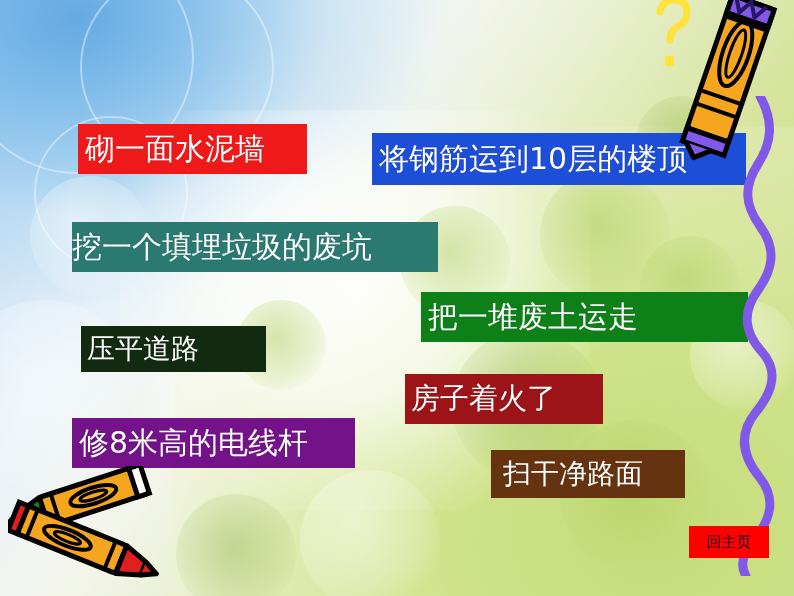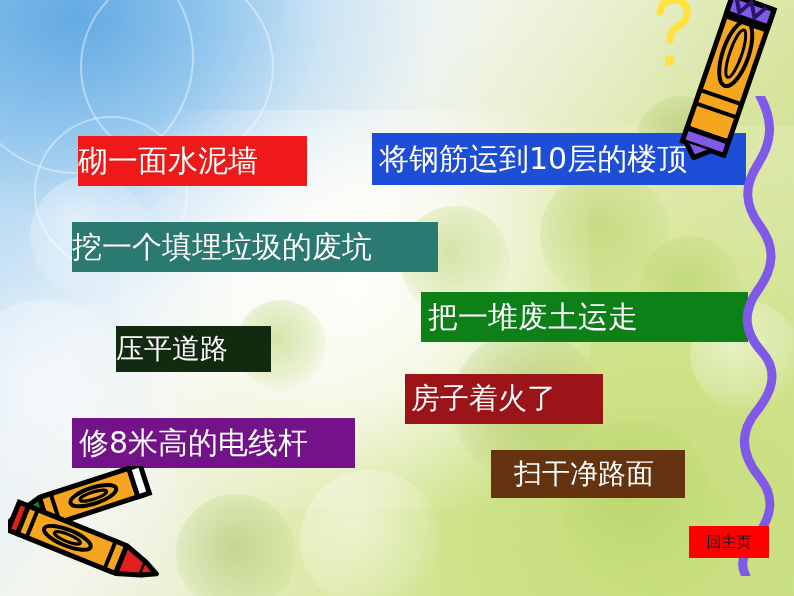--- a/index.html
+++ b/index.html
@@ -168,28 +168,28 @@
   <div class="bokeh blob-green" style="left:560px;  top:420px;  width:150px; height:150px;"></div>
   <div class="bokeh blob-light" style="left:300px;  top:470px;  width:140px; height:140px;"></div>
   <div class="bokeh blob-dark" style="left:176px;  top:494px;  width:120px; height:120px;"></div>
   <div class="bokeh blob-green" style="left:400px;  top:206px;  width:110px; height:110px;"></div>
   <div class="bokeh blob-light" style="left:690px;  top:300px;  width:110px; height:110px;"></div>
   <div class="bokeh blob-green" style="left:236px;  top:300px;  width:90px;  height:90px;"></div>
   <div class="bokeh blob-dark" style="left:636px;  top:96px;   width:90px;  height:90px;"></div>
 
 
   <div id="task-layer">
-      <div class="task" style="left: 78px; top: 136px; width: 229px; height: 50px; background: rgb(240, 25, 25); font-size: 30px; padding-left: 0;">砌一面水泥墙</div>
+      <div class="task" style="left: 78px; top: 124px; width: 229px; height: 50px; background: rgb(240, 25, 25); font-size: 30px; padding-left: 7px;">砌一面水泥墙</div>
       <div class="task" style="left: 372px; top: 133px; width: 374px; height: 52px; background: #1d4ed8; font-size: 30px; padding-left: 7px;">将钢筋运到10层的楼顶</div>
       <div class="task" style="left: 72px; top: 222px; width: 366px; height: 50px; background: rgb(42, 122, 113); font-size: 30px; ">挖一个填埋垃圾的废坑</div>
       <div class="task" style="left: 421px; top: 292px; width: 327px; height: 50px; background: rgb(13, 128, 24); font-size: 30px; padding-left: 7px;">把一堆废土运走</div>
-      <div class="task" style="left: 81px; top: 326px; width: 155px; height: 46px; background: rgb(18, 43, 16); font-size: 28px;  margin-left: 35px;">压平道路</div>
+      <div class="task" style="left: 81px; top: 326px; width: 185px; height: 46px; background: rgb(18, 43, 16); font-size: 28px; padding-left: 6px;">压平道路</div>
       <div class="task" style="left: 405px; top: 374px; width: 198px; height: 50px; background: rgb(156, 19, 24); font-size: 29px; padding-left: 6px;">房子着火了</div>
       <div class="task" style="left: 72px; top: 418px; width: 283px; height: 50px; background: rgb(116, 18, 138); font-size: 30px; padding-left: 7px;">修8米高的电线杆</div>
-      <div class="task" style="left: 491px; top: 450px; width: 194px; height: 48px; background: rgb(101, 51, 15); font-size: 28px; padding-left: 23px;">扫干净路面</div>
+      <div class="task" style="left: 491px; top: 450px; width: 194px; height: 48px; background: rgb(101, 51, 15); font-size: 28px; padding-left: 12px;">扫干净路面</div>
     </div>
 
   <div class="deco" id="crayon-top-right">
     <svg viewBox="0 0 150 180" width="150" height="180" aria-hidden="true">
       <g transform="rotate(19 75 90)">
 
         <rect x="54" y="12" width="44" height="140" rx="4" fill="#f5a51e" stroke="#000" stroke-width="5"></rect>
 
         <ellipse cx="76" cy="66" rx="13" ry="34" fill="none" stroke="#000" stroke-width="4"></ellipse>
         <ellipse cx="76" cy="66" rx="6" ry="25" fill="none" stroke="#000" stroke-width="3"></ellipse>

